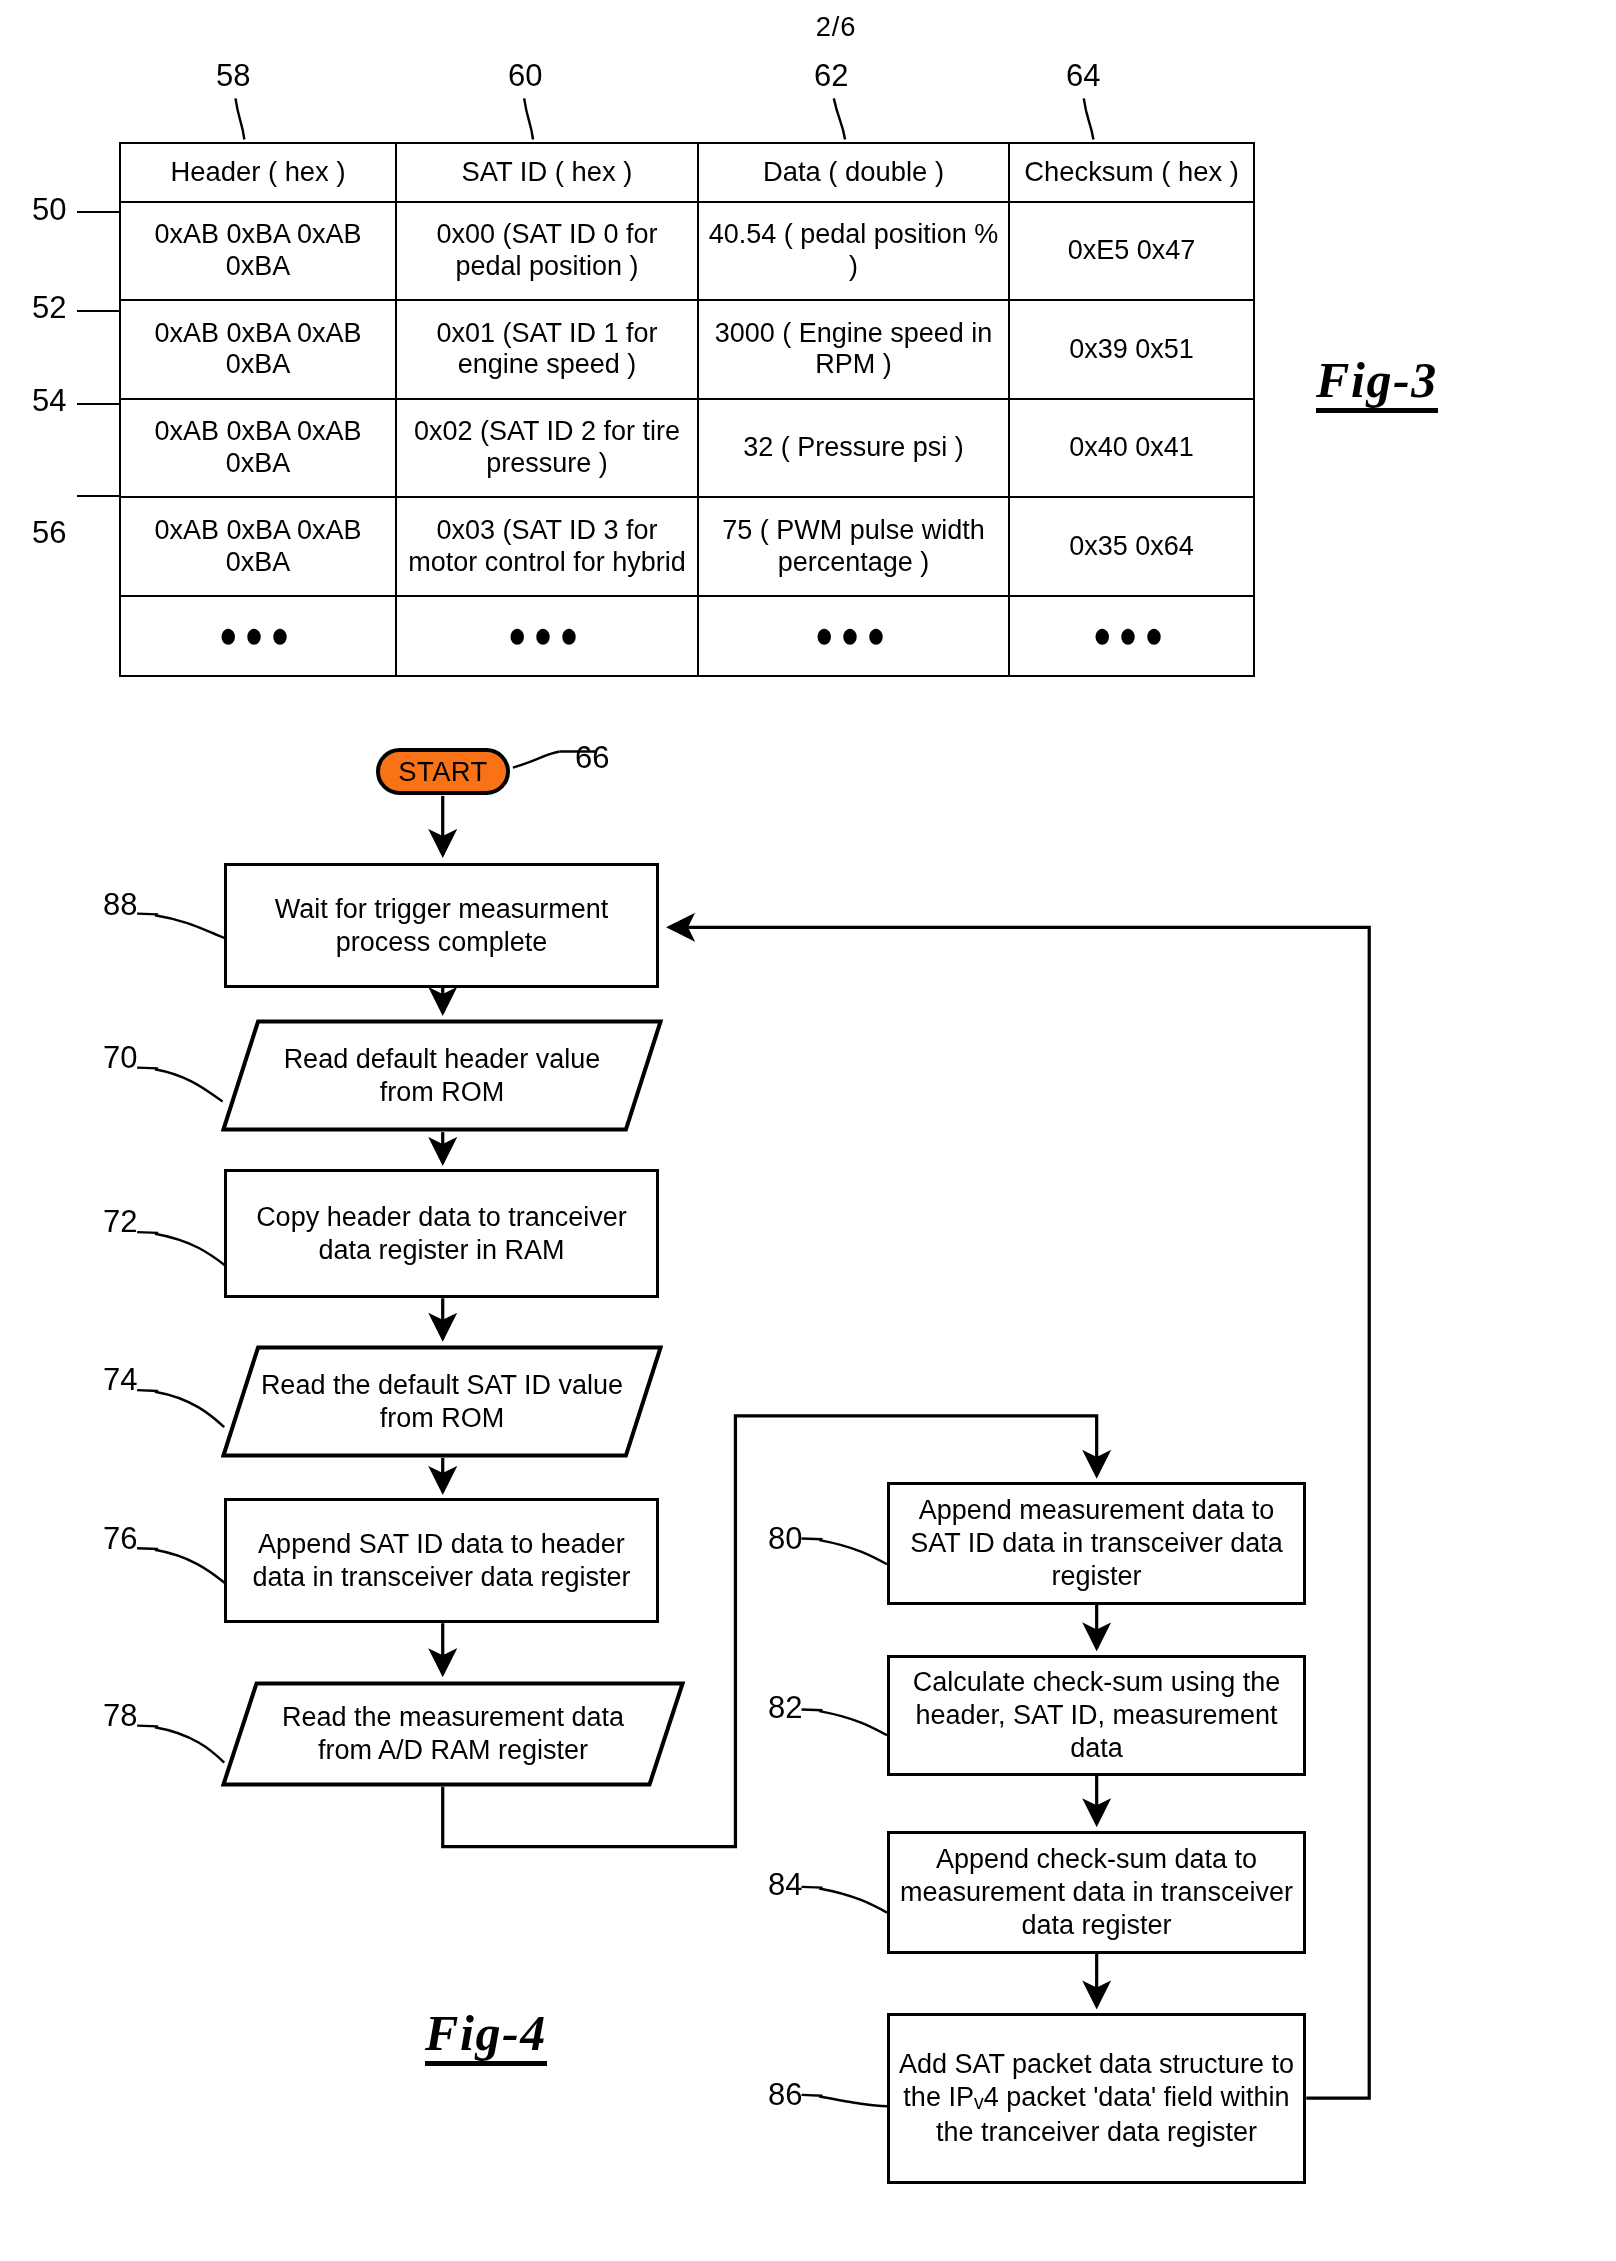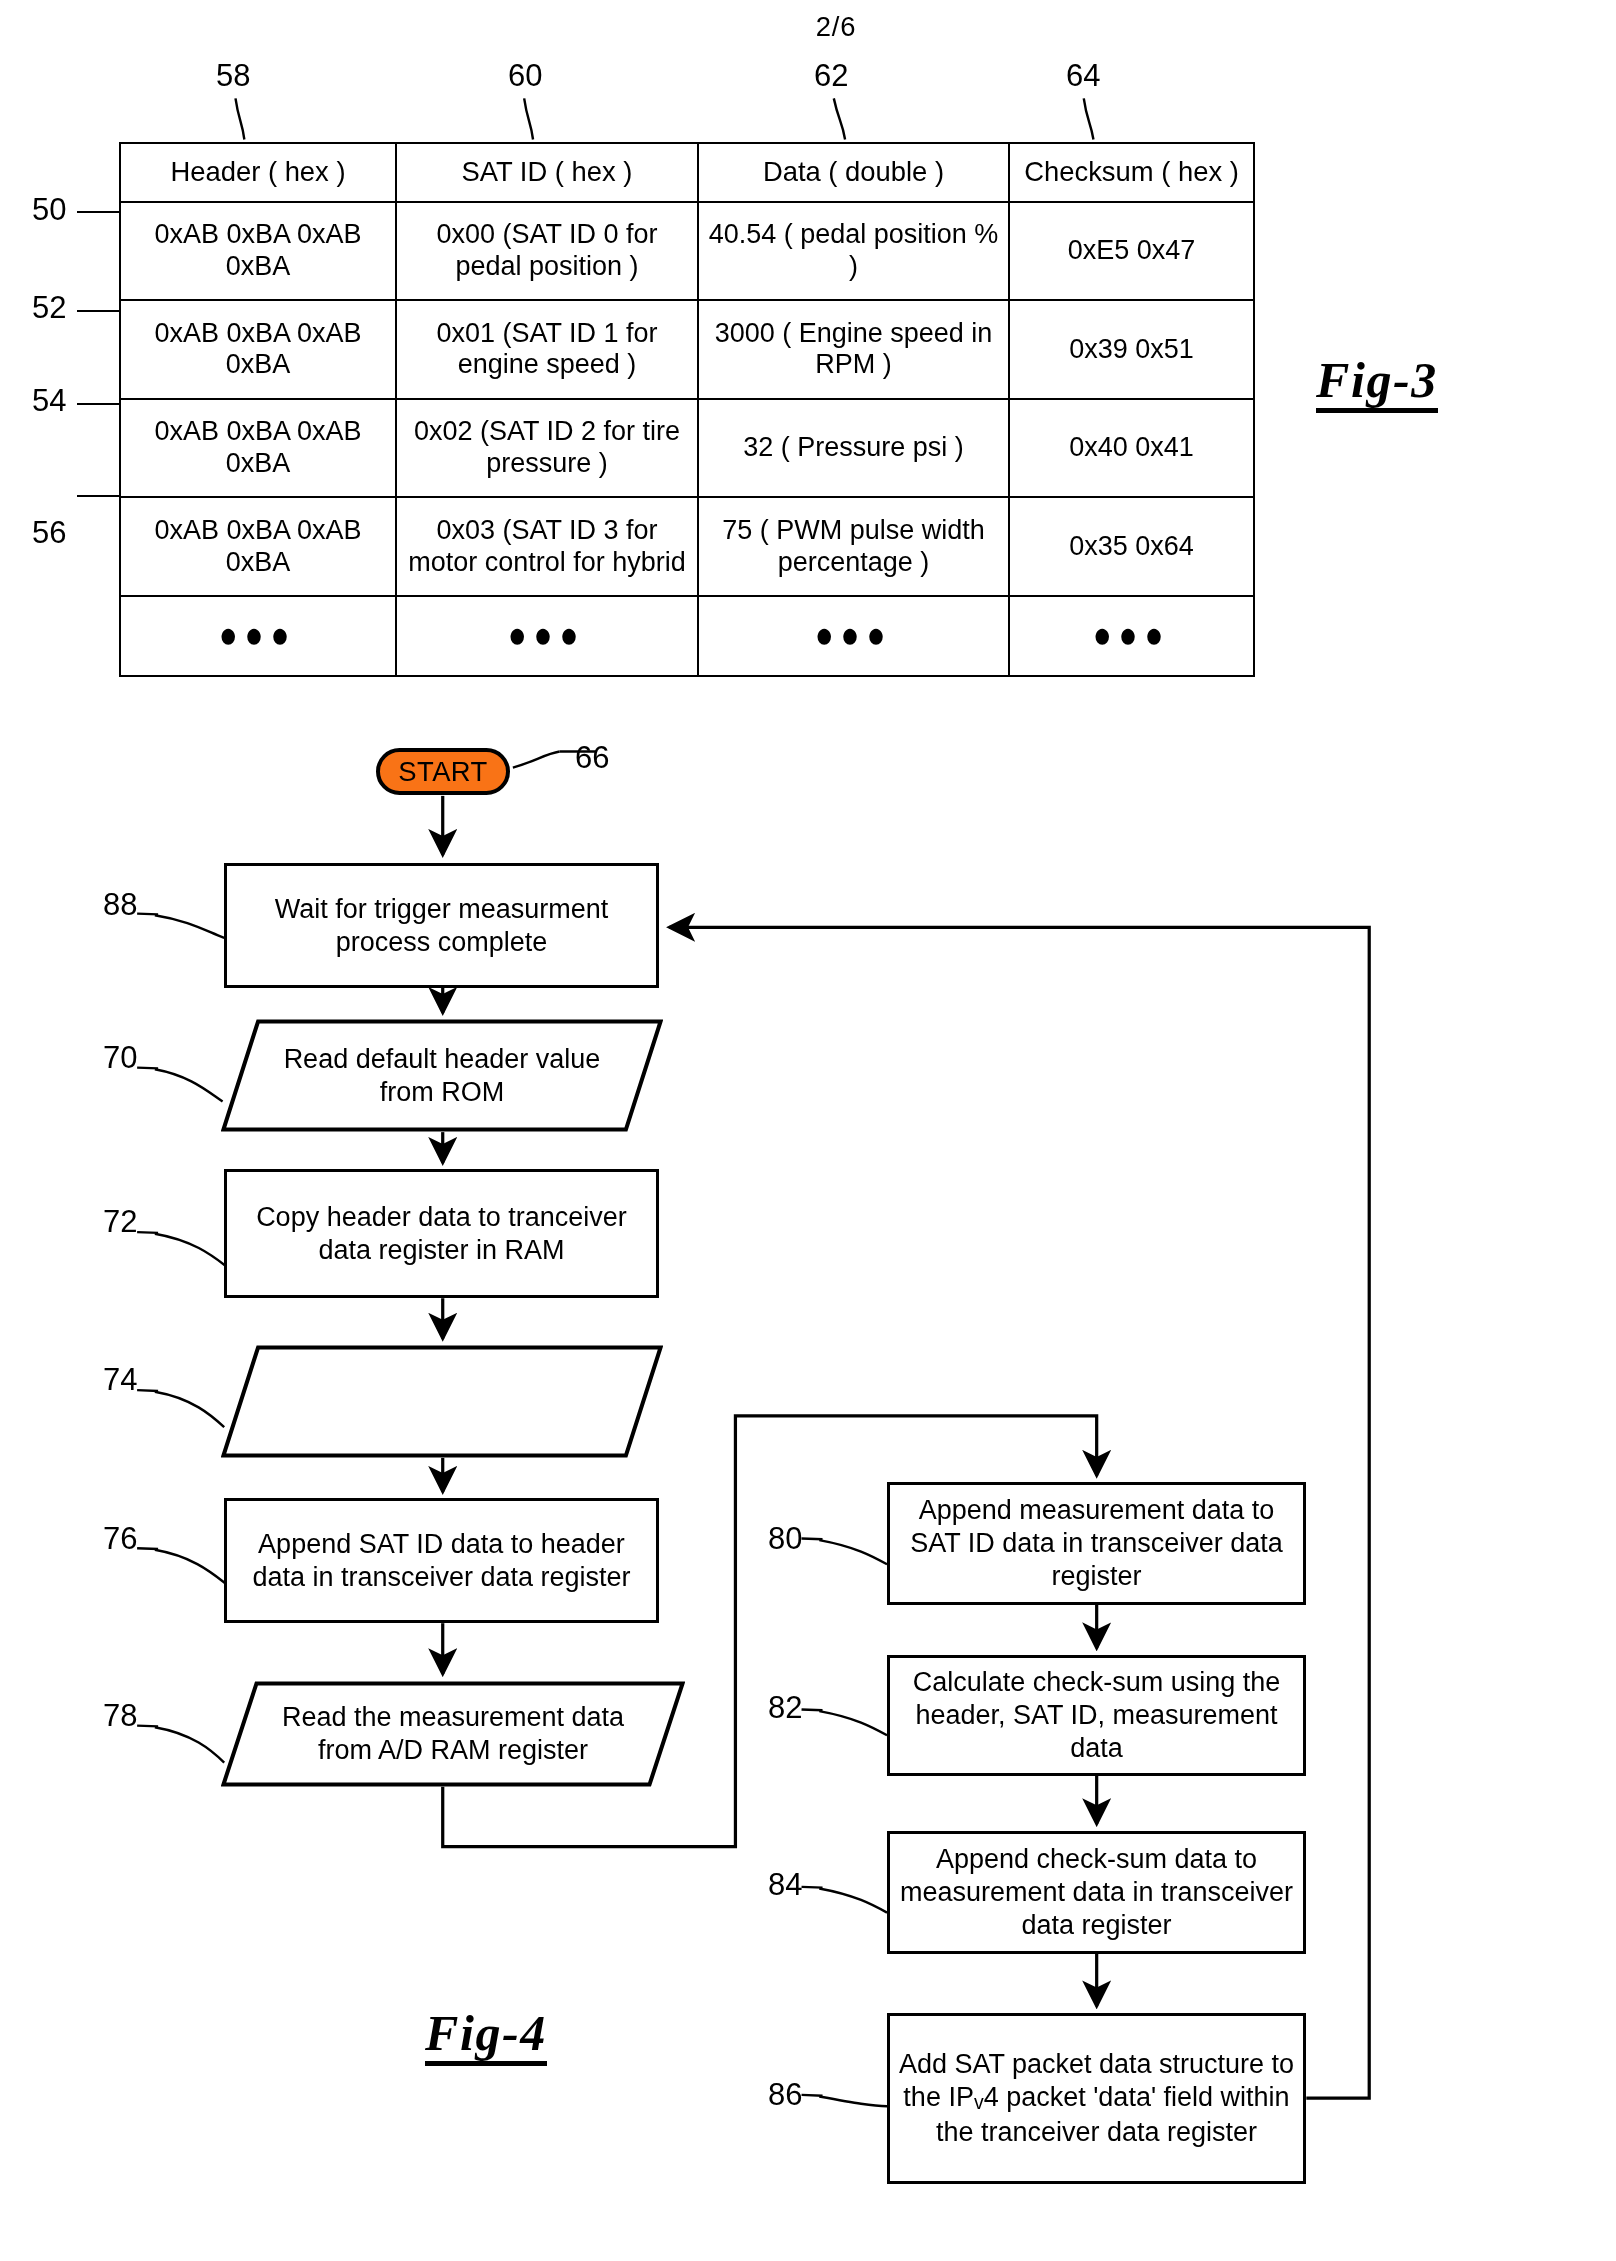--- a/index.html
+++ b/index.html
@@ -249,20 +249,21 @@
 
 <div class="fcbox" style="left:224px; top:1169px; width:435px; height:129px;">
   <span>Copy header data to tranceiver data register  in RAM</span>
 </div>
 <div class="refnum" style="left:103px; top:1206px;">72</div>
 
 <div class="fcio" style="left:221px; top:1345px; width:442px; height:113px;">
   <svg class="iosvg" viewBox="0 0 548 140" preserveAspectRatio="none">
     <polygon points="46,3 545,3 502,137 3,137" fill="#ffffff" stroke="#000000" stroke-width="5"></polygon>
   </svg>
+  <span class="iotext">Read the default SAT ID value from ROM</span>
 </div>
 <div class="refnum" style="left:103px; top:1364px;">74</div>
 
 <div class="fcbox" style="left:224px; top:1498px; width:435px; height:125px;">
   <span>Append SAT ID data to header data in transceiver data register</span>
 </div>
 <div class="refnum" style="left:103px; top:1523px;">76</div>
 
 <div class="fcio" style="left:221px; top:1681px; width:464px; height:106px;">
   <svg class="iosvg" viewBox="0 0 575 132" preserveAspectRatio="none">

